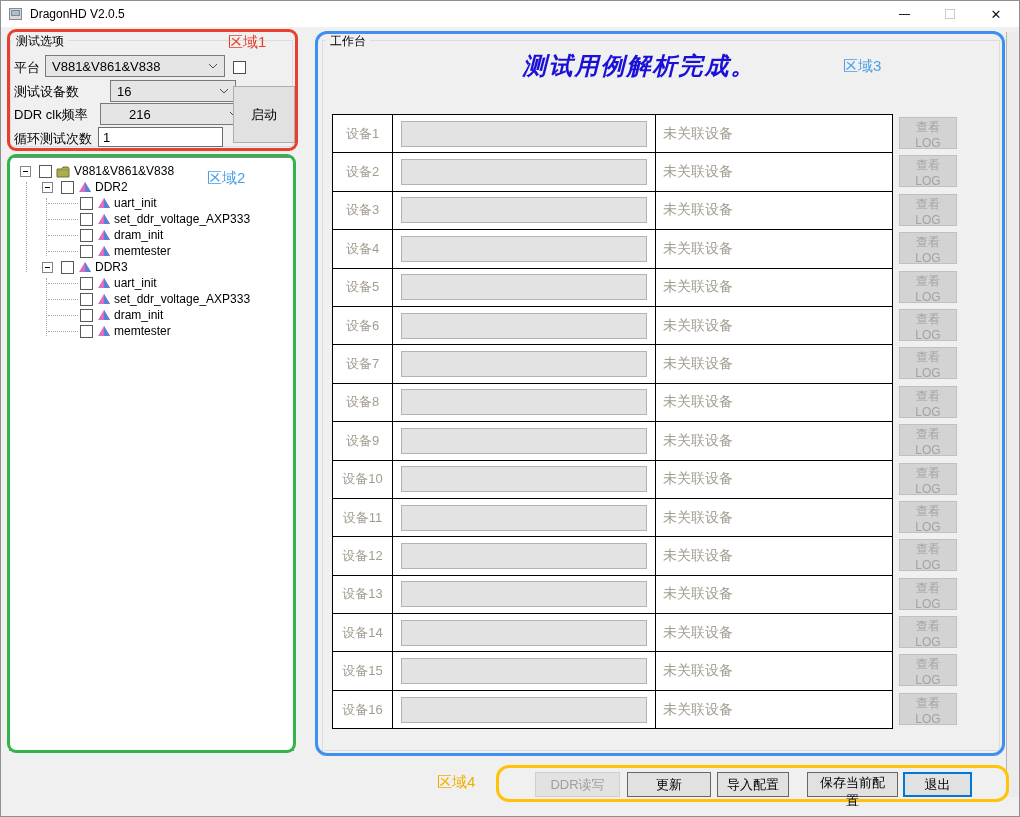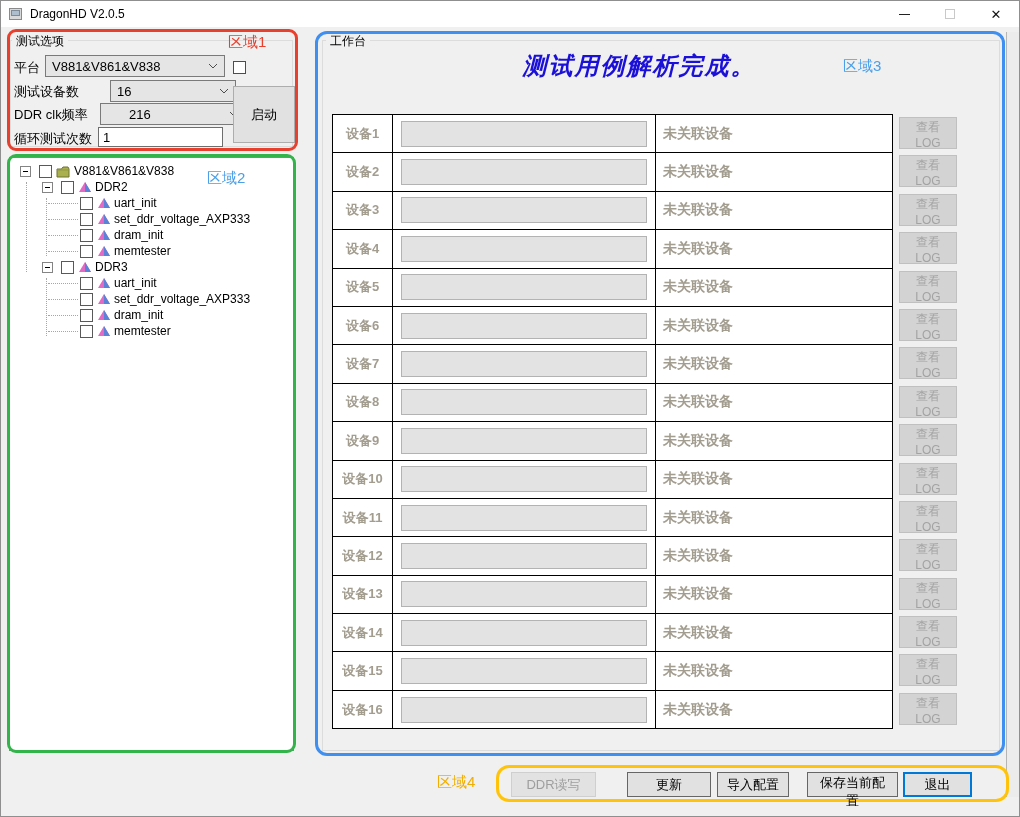--- a/index.html
+++ b/index.html
@@ -67,35 +67,35 @@
   .tree-label{flex:none;}
   .vguide{position:absolute;width:0;border-left:1px dotted #a6a6a6;}
 
   
   .wb-message{position:absolute;left:332px;top:50px;width:615px;text-align:center;
               font-family:"DejaVu Serif","Liberation Serif",serif;font-style:italic;font-weight:bold;
               font-size:24px;color:#1b10d8;letter-spacing:2px;}
   .device-rows{position:absolute;left:332px;top:115px;width:630px;z-index:1;}
   .device-row{display:flex;height:39.4px;margin-top:-1px;}
   .row-box{display:flex;width:561px;border:1px solid #000;box-sizing:border-box;background:#fff;}
-  .cell{box-sizing:border-box;font-weight:bold;}
+  .cell{box-sizing:border-box;}
   .cell.dlabel{width:60px;border-right:1px solid #000;display:flex;align-items:center;justify-content:center;
                font-size:13px;color:#a39d90;}
   .cell.dbar{width:263px;border-right:1px solid #000;display:flex;align-items:center;}
   .pbar{flex:1;height:26px;margin:0 8px;background:#e3e3e3;border:1px solid #b3b3b3;box-sizing:border-box;}
   .cell.dstatus{flex:1;display:flex;align-items:center;padding-left:7px;font-size:14px;color:#a39d90;}
   .log-btn{margin-left:6px;margin-top:3px;width:58px;height:32px;background:#d3d3d3;border:1px solid #c0c0c0;
            font-size:12px;font-family:inherit;color:#a3a3a3;flex:none;}
 
   
   .fbtn{position:absolute;top:772px;height:25px;background:#e1e1e1;border:1px solid #666;
         font-size:13px;font-family:inherit;color:#000;box-sizing:border-box;z-index:62;}
   .fbtn.disabled{color:#9e9e9e;border-color:#cfcfcf;background:#e2e2e2;}
   .fbtn.default{border:2px solid #0078d7;}
-  .fbtn.b0{left:511px;width:85px;}
+  .fbtn.b0{left:535px;width:85px;}
   .fbtn.b1{left:627px;width:84px;}
   .fbtn.b2{left:717px;width:72px;}
   .fbtn.b3{left:807px;width:91px;}
   .fbtn.b4{left:903px;width:69px;}
 
   .edge-strip{position:absolute;right:1px;top:32px;bottom:20px;width:12px;background:#ececec;
               border-left:1px solid #b5b5b5;z-index:0;}
 </style>
 </head>
 <body>

